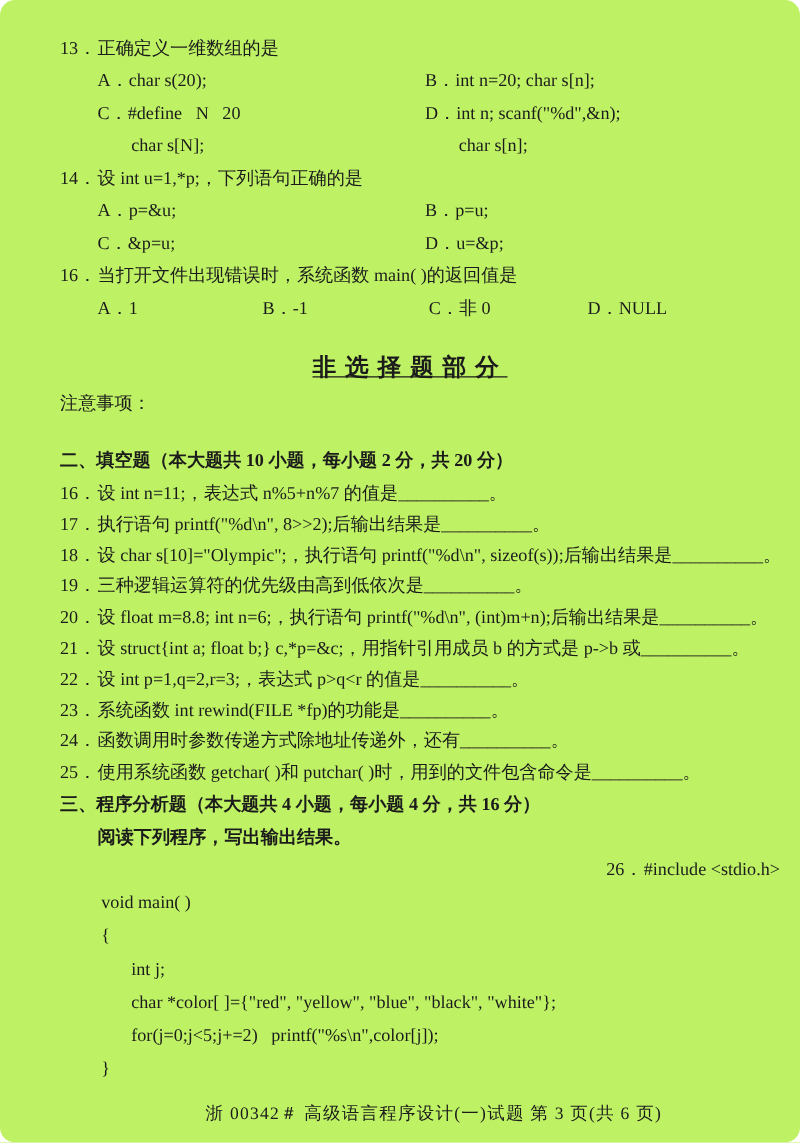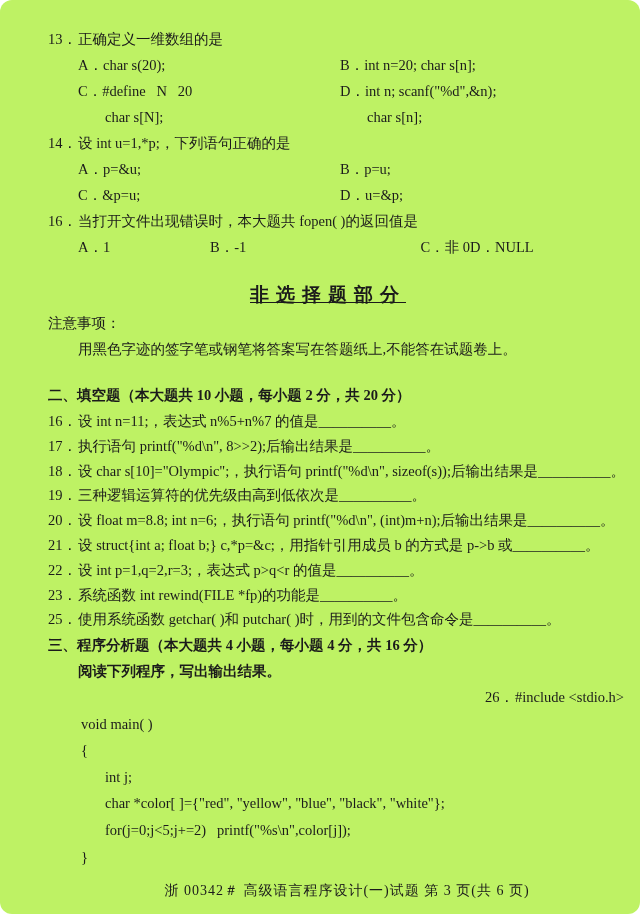--- a/index.html
+++ b/index.html
@@ -17,21 +17,21 @@
 
   
   .q-stem { display:flex; line-height:26px; white-space:pre; }
   .qnum { flex:none; width:30px; }
   .opt-row { display:flex; margin-left:30px; line-height:26px; white-space:pre; }
   .opt-row > div { box-sizing:border-box; }
   .cell-l { width:262px; flex:none; }
   .cell-cont { padding-left:27px; }
   .four .c1 { width:132px; flex:none; }
   .four .c2 { width:133px; flex:none; }
-  .four .c3 { width:127px; flex:none;text-align:right; }
+  .four .c3 { width:127px; flex:none; }
 
   
   .section-title {
     text-align:center; font-size:19px; font-weight:bold;
     letter-spacing:7px; line-height:30px; margin:20px 0 0 -16px;text-decoration:underline;
   }
 
   
   .notes-title { line-height:26px; }
   .notes-body  { margin-left:30px; line-height:26px; }
@@ -87,45 +87,45 @@
         <div><span>B．</span><span>p=u;</span></div>
       </div>
       <div class="opt-row">
         <div class="cell-l"><span>C．</span><span>&amp;p=u;</span></div>
         <div><span>D．</span><span>u=&amp;p;</span></div>
       </div>
     </div>
 
     <div>
       <div class="q-stem">
-        <span class="qnum">16．</span><span>当打开文件出现错误时，本大题共 fopen( )的返回值是</span>
+        <span class="qnum">16．</span><span>当打开文件出现错误时，系统函数 main( )的返回值是</span>
       </div>
       <div class="opt-row four">
         <div class="c1"><span>A．</span><span>1</span></div>
         <div class="c2"><span>B．</span><span>-1</span></div>
         <div class="c3"><span>C．</span><span>非 0</span></div>
         <div class="c4"><span>D．</span><span>NULL</span></div>
       </div>
     </div>
 
     <div class="section-title">非选择题部分</div>
 
     <div class="notes-title">注意事项：</div>
-    <div class="notes-body">用黑色字迹的签字笔或钢笔将答案写在答题纸上,不能答在试题卷上。</div>
 
     <div class="sec-title sec2-title">二、填空题（本大题共 10 小题，每小题 2 分，共 20 分）</div>
 
     <div class="fill-line"><span class="qnum">16．</span><span>设 int n=11;，表达式 n%5+n%7 的值是__________。</span></div>
     <div class="fill-line"><span class="qnum">17．</span><span>执行语句 printf("%d\n", 8&gt;&gt;2);后输出结果是__________。</span></div>
     <div class="fill-line"><span class="qnum">18．</span><span>设 char s[10]="Olympic";，执行语句 printf("%d\n", sizeof(s));后输出结果是__________。</span></div>
     <div class="fill-line"><span class="qnum">19．</span><span>三种逻辑运算符的优先级由高到低依次是__________。</span></div>
     <div class="fill-line"><span class="qnum">20．</span><span>设 float m=8.8; int n=6;，执行语句 printf("%d\n", (int)m+n);后输出结果是__________。</span></div>
     <div class="fill-line"><span class="qnum">21．</span><span>设 struct{int a; float b;} c,*p=&amp;c;，用指针引用成员 b 的方式是 p-&gt;b 或__________。</span></div>
     <div class="fill-line"><span class="qnum">22．</span><span>设 int p=1,q=2,r=3;，表达式 p&gt;q&lt;r 的值是__________。</span></div>
     <div class="fill-line"><span class="qnum">23．</span><span>系统函数 int rewind(FILE *fp)的功能是__________。</span></div>
+    <div class="fill-line"><span class="qnum">24．</span><span>函数调用时参数传递方式除地址传递外，还有__________。</span></div>
     <div class="fill-line"><span class="qnum">25．</span><span>使用系统函数 getchar( )和 putchar( )时，用到的文件包含命令是__________。</span></div>
 
     <div class="sec-title">三、程序分析题（本大题共 4 小题，每小题 4 分，共 16 分）</div>
     <div class="sec3-sub">阅读下列程序，写出输出结果。</div>
 
     <div>
       <div class="code-line code-first"><span class="qnum">26．</span><span>#include &lt;stdio.h&gt;</span></div>
       <div class="code-line ind1">void main( )</div>
       <div class="code-line ind1">{</div>
       <div class="code-line ind2">int j;</div>

